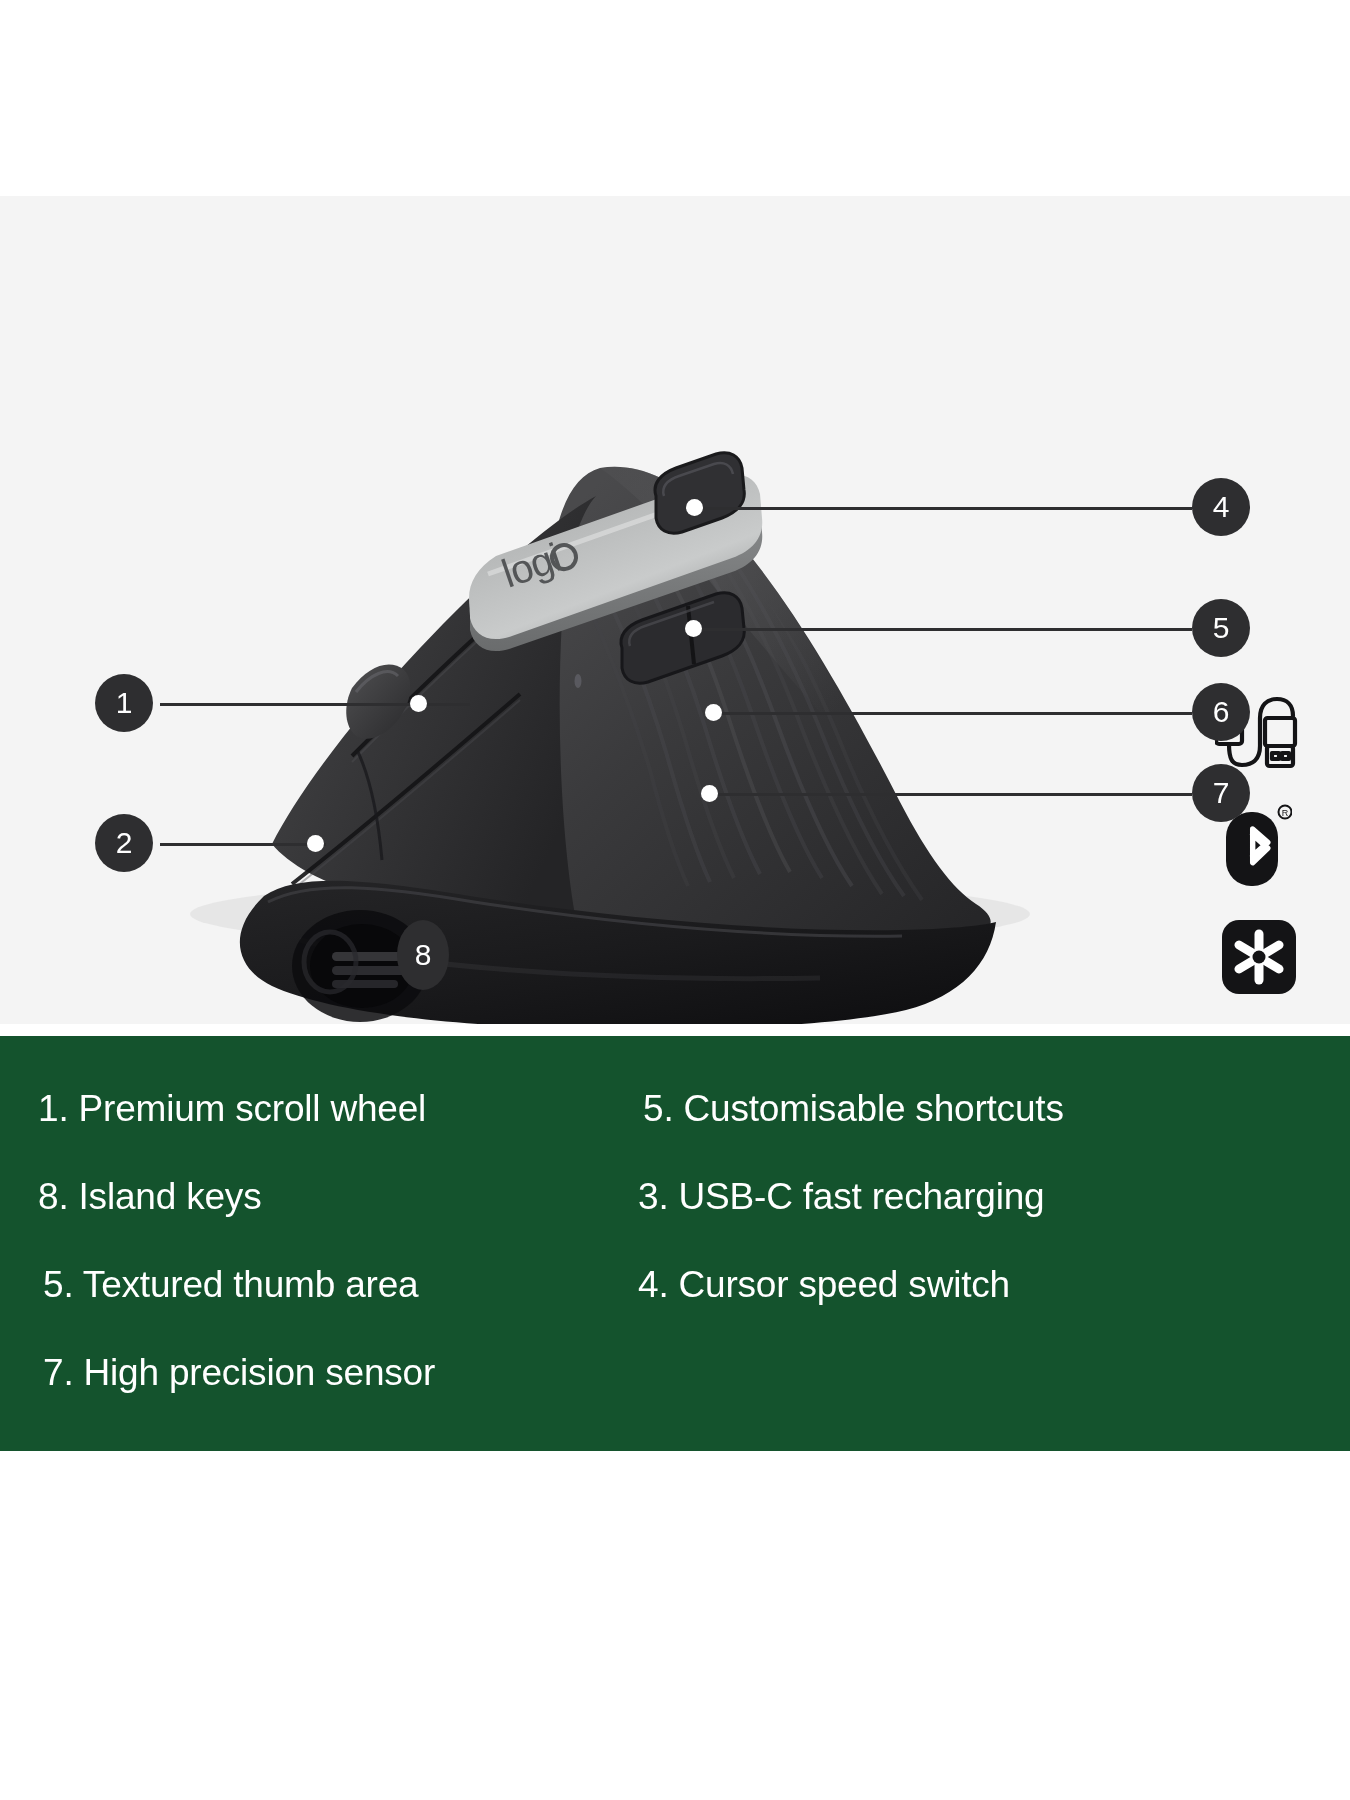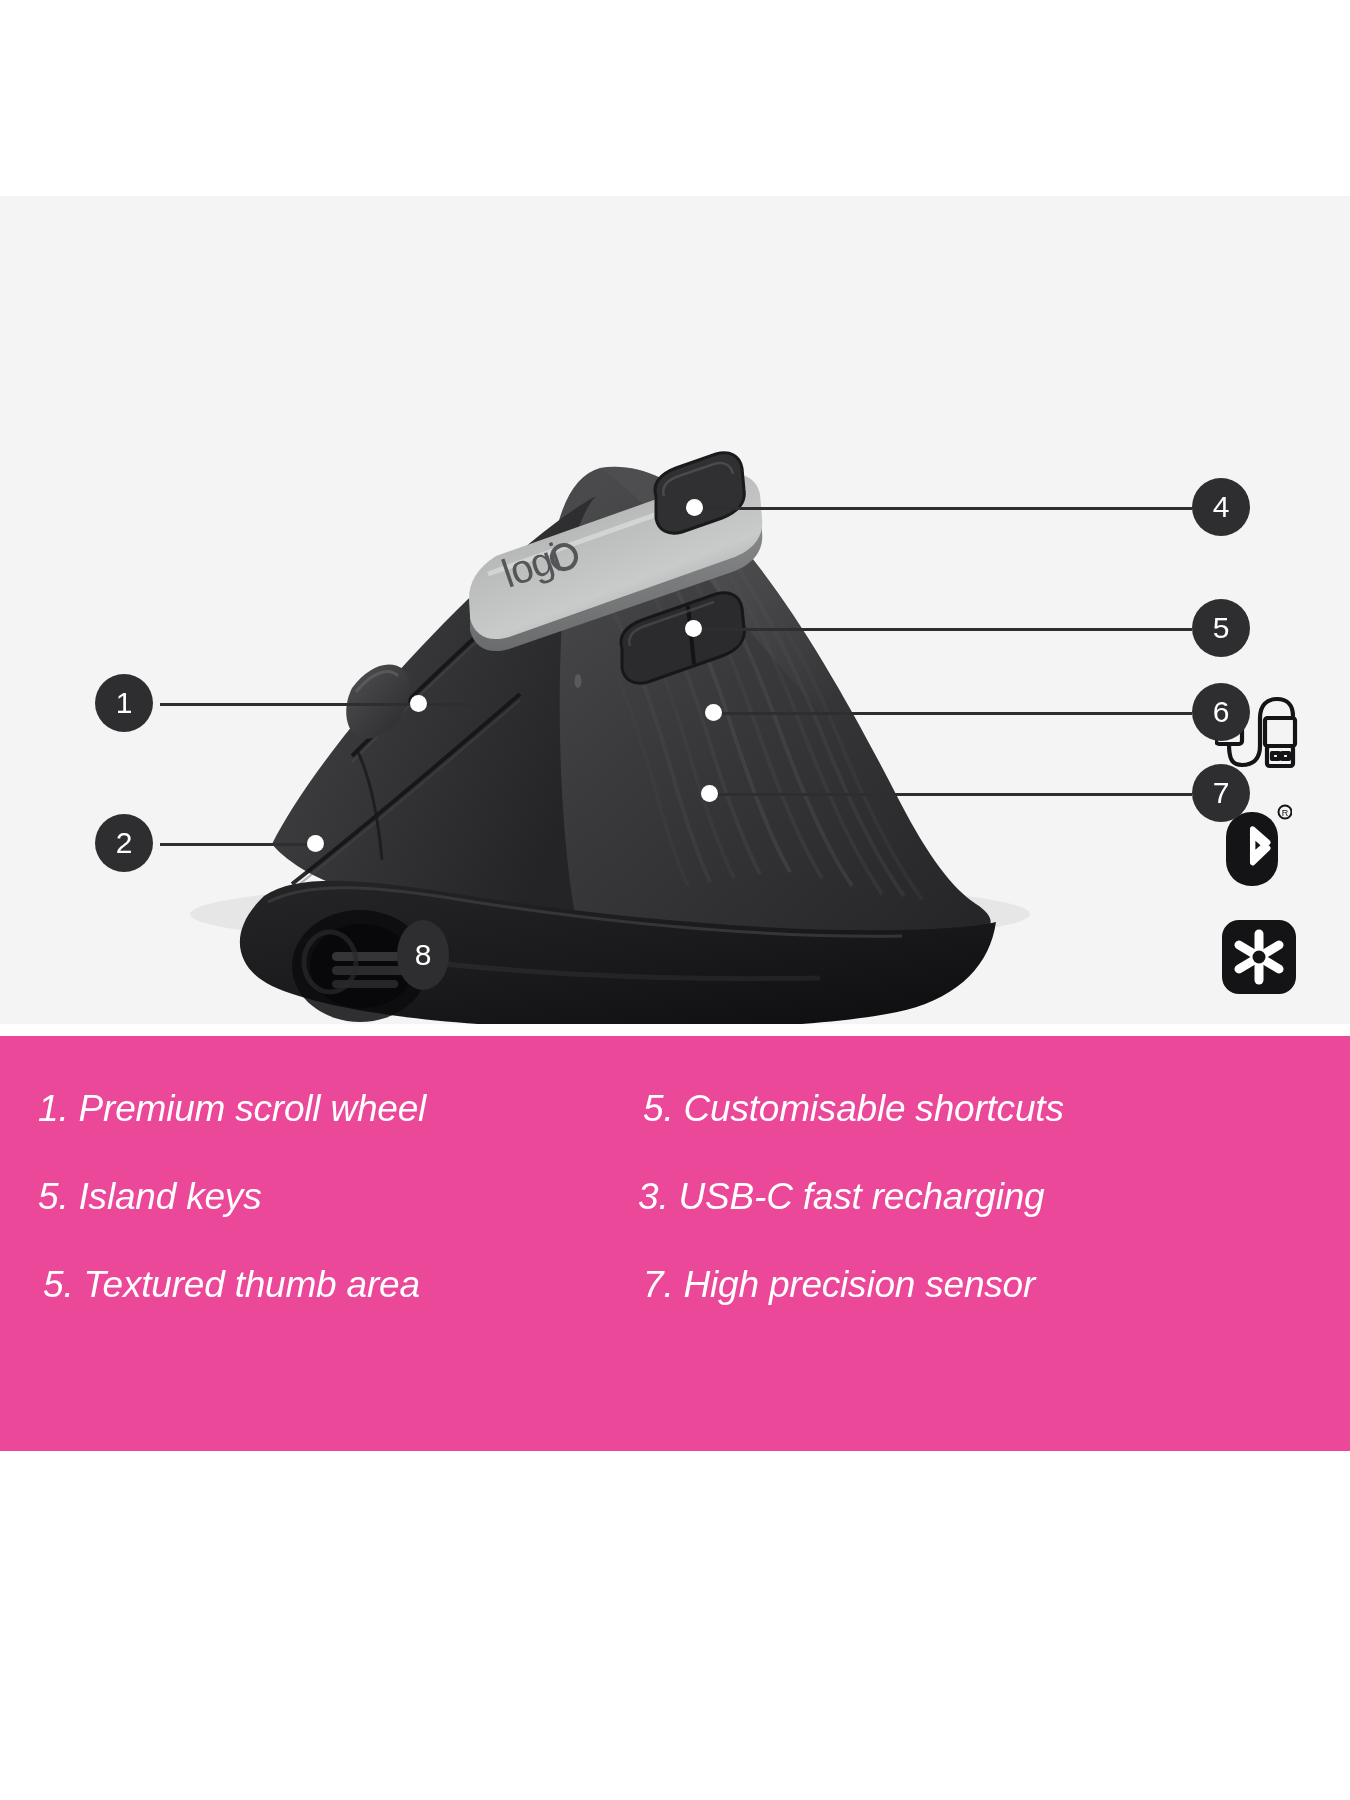--- a/index.html
+++ b/index.html
@@ -21,22 +21,21 @@
     position:absolute; left:0; top:196px; width:1350px; height:828px;
     background:#f4f4f4; overflow:hidden;
   }
 
   
   #gap { position:absolute; left:0; top:1024px; width:1350px; height:12px; background:#ffffff; }
 
   
   #legend {
     position:absolute; left:0; top:1036px; width:1350px; height:415px;
-    background:#ec4899;
-    font-style:italic;
+    background:#14532d;
   }
   #legend-grid {
     position:absolute; left:0; top:0; width:1350px; height:415px;
     display:grid;
     grid-template-columns:600px 750px;
     grid-template-rows:repeat(4, 1fr);
     align-items:center;
     padding:28px 0 34px 0;
   }
   .legend-item {
@@ -340,25 +339,26 @@
   </div>
 
   <div id="gap"></div>
 
   <div id="legend">
     <div id="legend-grid">
 
       <div class="legend-item col-a">1. Premium scroll wheel</div>
       <div class="legend-item col-b">5. Customisable shortcuts</div>
 
-      <div class="legend-item col-a">5. Island keys</div>
+      <div class="legend-item col-a">8. Island keys</div>
 
       <div class="legend-item col-a">3. USB-C fast recharging</div>
       <div class="legend-item col-b">5. Textured thumb area</div>
 
+      <div class="legend-item col-a">4. Cursor speed switch</div>
       <div class="legend-item col-b">7. High precision sensor</div>
 
     </div>
   </div>
 
   <div id="bottom-band"></div>
 
 </div>
 
 </body></html>

